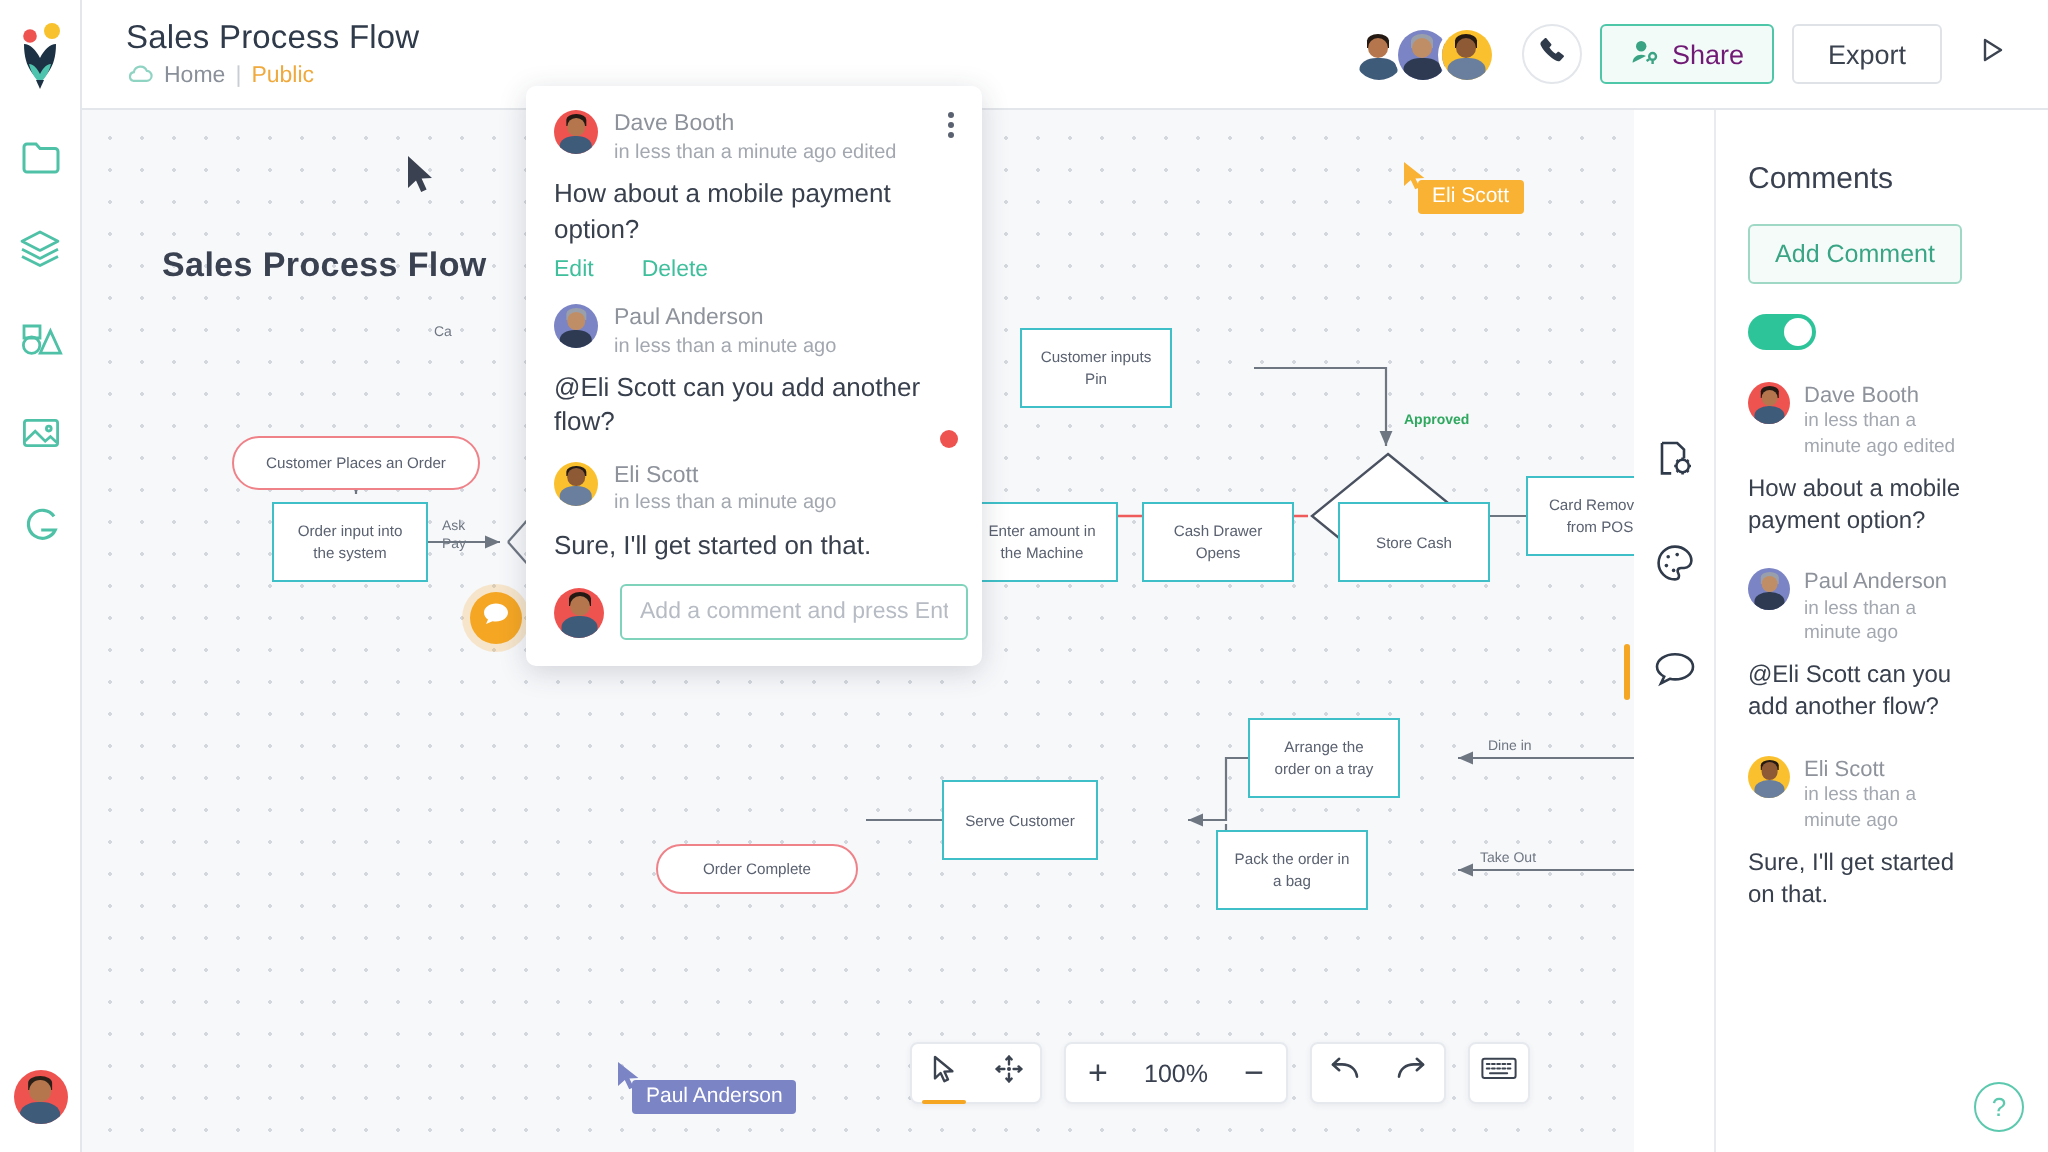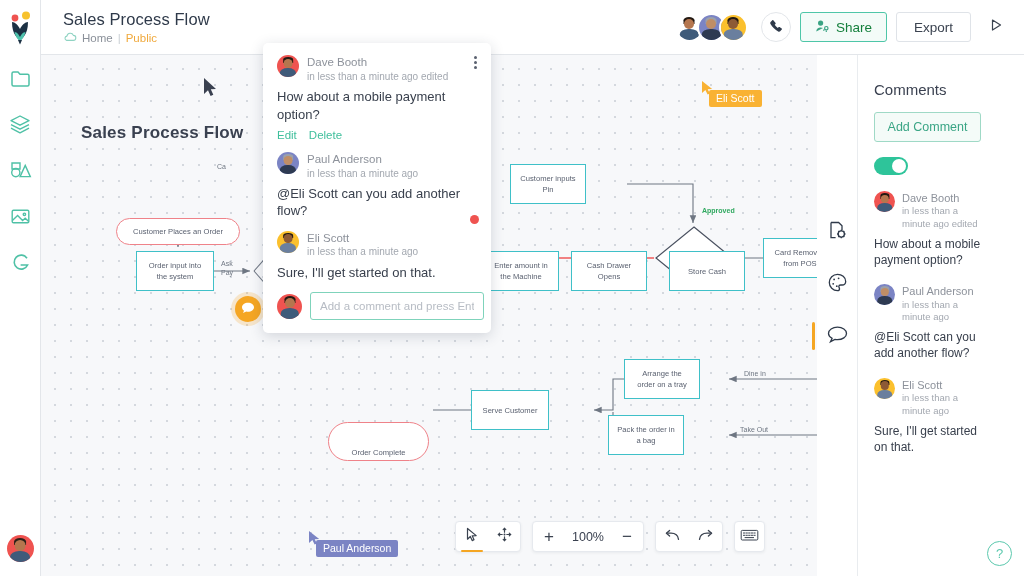--- a/index.html
+++ b/index.html
@@ -49,21 +49,21 @@
   }
   .avatar:first-child { margin-left: 0; }
   .call-btn {
     width: 30px; height: 30px; border-radius: 50%; border: 1px solid #e3e6ea;
     background: #fff; display: flex; align-items: center; justify-content: center;
     cursor: pointer; margin-left: 4px;
   }
   .btn-share {
     display: flex; align-items: center; gap: 6px;
     height: 30px; padding: 0 14px; border: 1px solid #4ec6a8; border-radius: 3px;
-    background: #f3fbf8; color: #15803d; font-size: 13.5px; cursor: pointer;
+    background: #f3fbf8; color: #701a75; font-size: 13.5px; cursor: pointer;
   }
   .btn-export {
     height: 30px; padding: 0 17px; border: 1px solid #dfe3e8; border-radius: 3px;
     background: #fff; color: #3b4350; font-size: 13.5px; cursor: pointer;
     display:flex; align-items:center;
   }
   .play-btn {
     width: 28px; height: 28px; display: flex; align-items: center; justify-content: center;
     cursor: pointer; margin-left: 2px;
   }
@@ -167,21 +167,21 @@
   .popup {
     position: absolute; left: 263px; top: 43px; width: 228px;
     background: #fff; border-radius: 5px; box-shadow: 0 3px 14px rgba(40,50,70,.18);
     padding: 12px 14px 13px; z-index: 20;
   }
   .pc-head { display: flex; gap: 8px; align-items: flex-start; position: relative; }
   .pc-av { width: 22px; height: 22px; border-radius: 50%; overflow: hidden; position: relative; flex-shrink: 0; }
   .pc-name { font-size: 11.5px; color: #8d929b; line-height: 1.3; }
   .pc-time { font-size: 10px; color: #a3a8b0; line-height: 1.35; }
   .pc-body { font-size: 13px; color: #39404d; line-height: 1.32; margin-top: 5px; }
-  .pc-actions { display: flex; gap: 12px; margin-top: 6px; }
+  .pc-actions { display: flex; gap: 24px; margin-top: 6px; }
   .pc-action { font-size: 11.5px; color: #3fbf9c; cursor: pointer; }
   .kebab { position: absolute; right: 0; top: 1px; cursor: pointer; display:flex; flex-direction:column; gap:2px; align-items:center;}
   .kebab i { width: 3px; height: 3px; border-radius: 50%; background: #5a6170; display:block; }
   .pc-entry { display: flex; gap: 8px; align-items: center; margin-top: 11px; }
   .pc-input {
     flex: 1; height: 28px; border: 1px solid #7fd3bb; border-radius: 3px;
     padding: 0 9px; font-size: 11.5px; font-family: "Liberation Sans", sans-serif;
     color: #39404d; outline: none; background: #fff;
   }
   .pc-input::placeholder { color: #b7bcc4; }
@@ -466,21 +466,21 @@
 
     <div class="node" style="left:567px;top:360px;width:76px;height:40px;white-space:pre-line;">
       <span>Pack the order in
 a bag</span>
     </div>
 
     <div class="node" style="left:430px;top:335px;width:78px;height:40px;">
       <span>Serve Customer</span>
     </div>
 
-    <div class="node terminal" style="left:287px;top:343px;width:101px;height:39px;align-items:flex-end;">
+    <div class="node terminal" style="left:287px;top:343px;width:101px;height:25px;">
       <span>Order Complete</span>
     </div>
 
     <div class="edge-label approved" style="left:659px;top:152px;background:#f7f8fa;padding:0 2px;">Approved</div>
     <div class="edge-label" style="left:700px;top:315px;background:#f7f8fa;padding:0 3px;">Dine in</div>
     <div class="edge-label" style="left:696px;top:371px;background:#f7f8fa;padding:0 3px;">Take Out</div>
     <div class="edge-label" style="left:180px;top:205px;">Ask</div>
     <div class="edge-label" style="left:180px;top:214px;">Pay</div>
     <div class="edge-label" style="left:176px;top:108px;">Ca</div>
 

